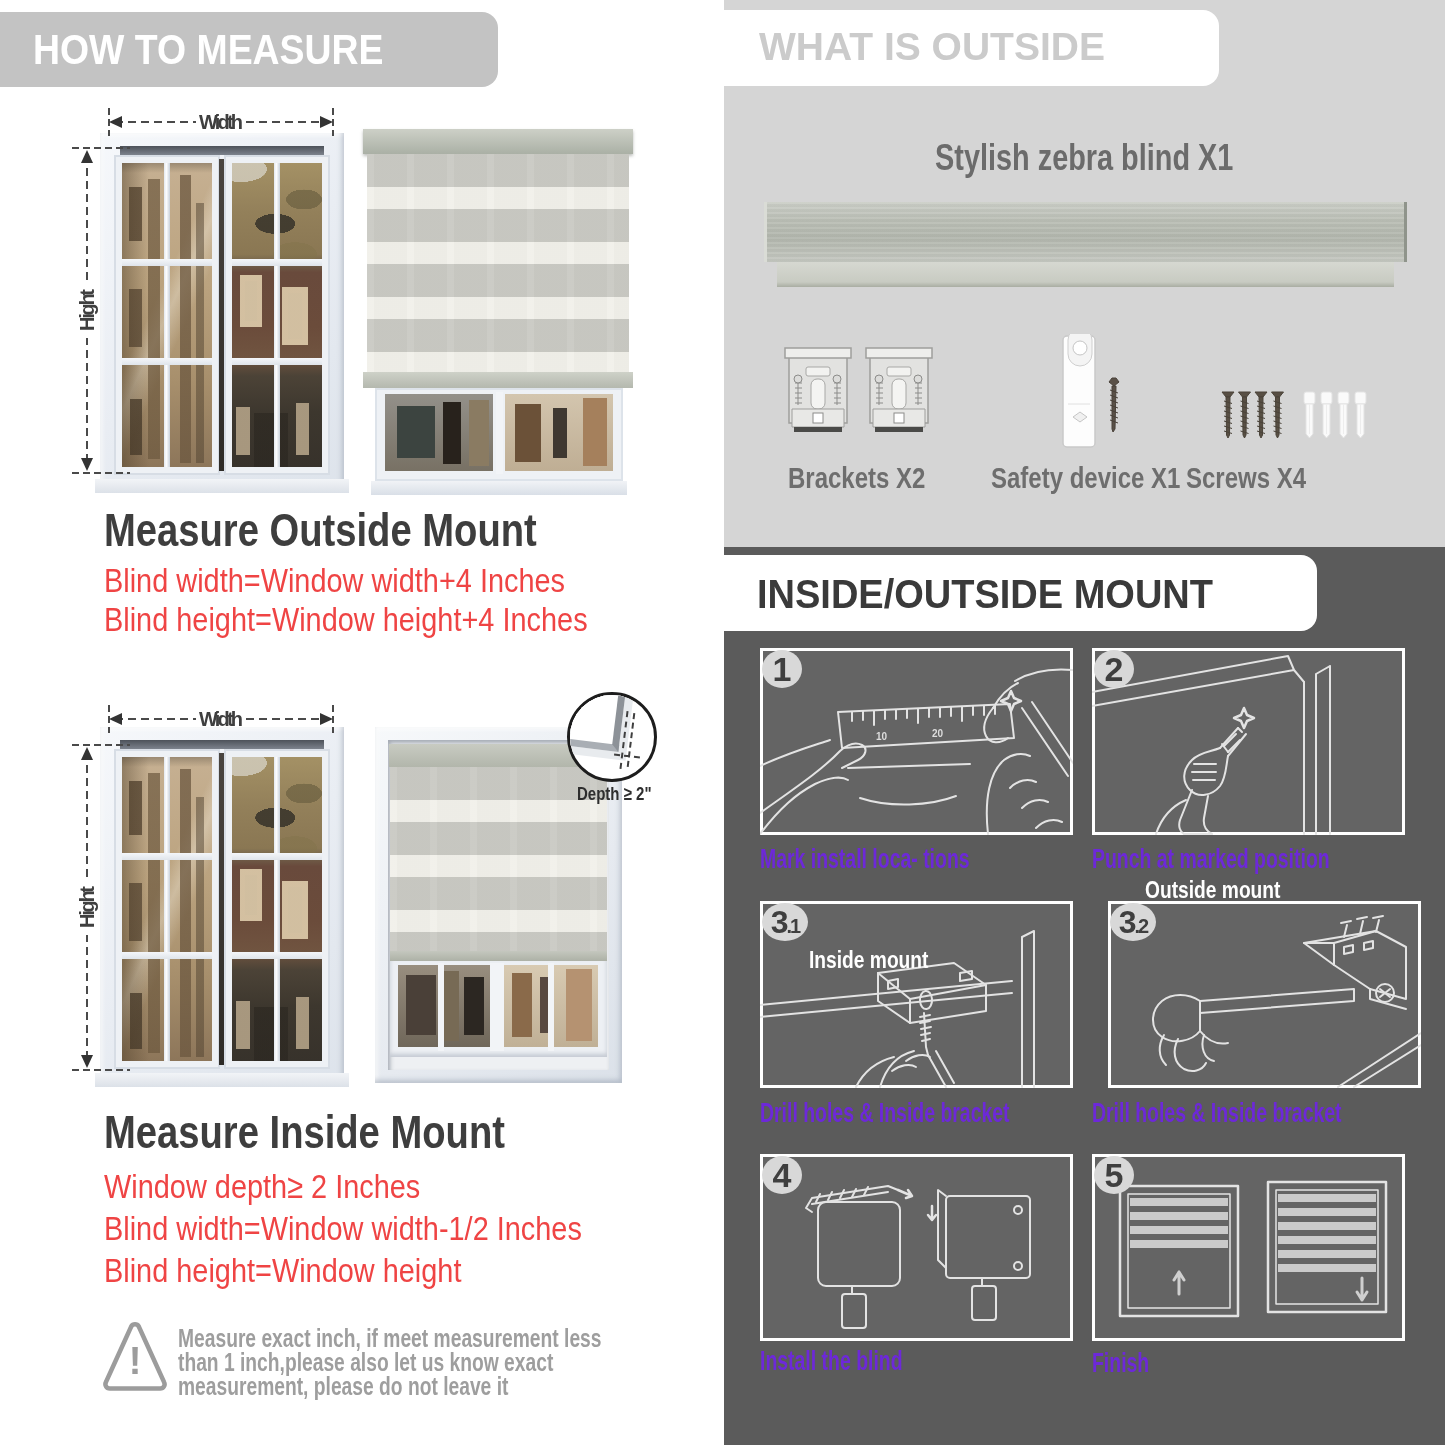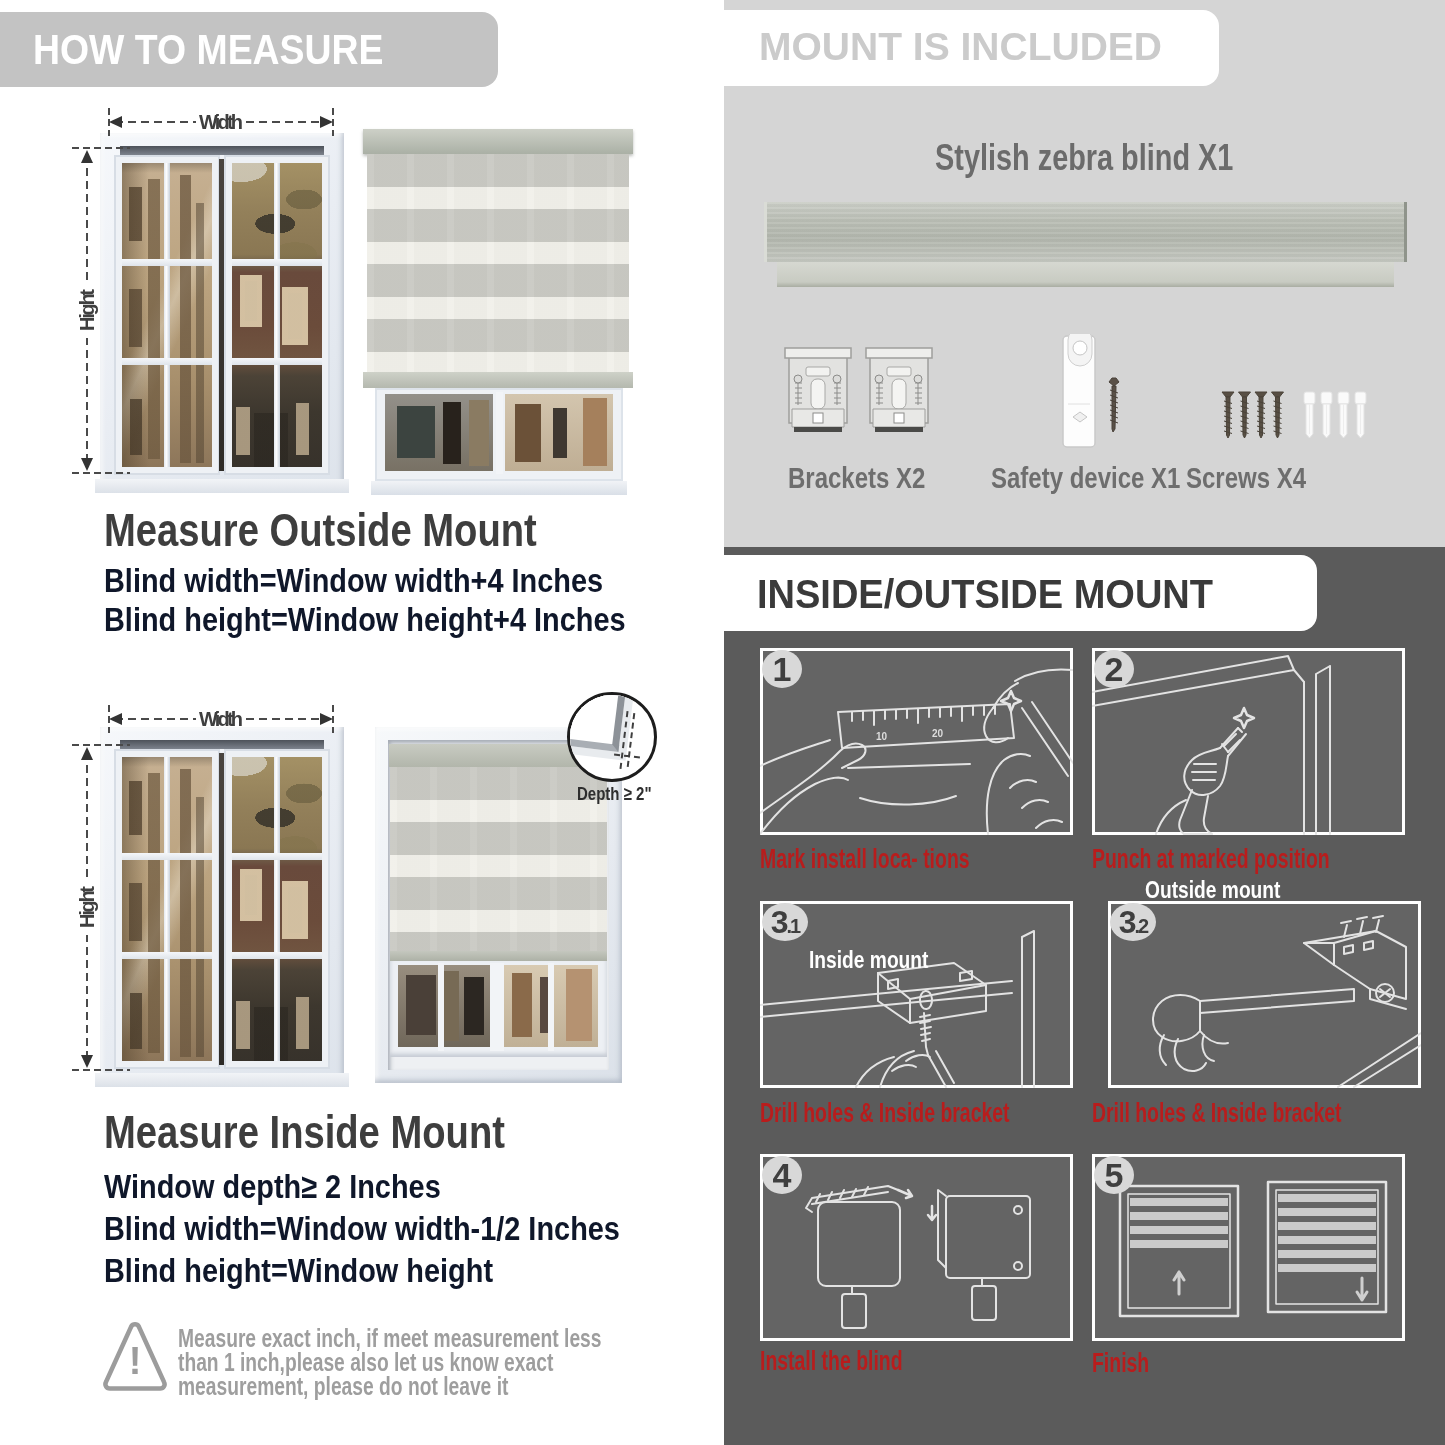--- a/index.html
+++ b/index.html
@@ -2,35 +2,35 @@
 <html><head>
 <meta charset="utf-8">
 <style>
 html,body{margin:0;padding:0}
 body{width:1445px;height:1445px;position:relative;font-family:"Liberation Sans",sans-serif;background:#fff;overflow:hidden}
 div{box-sizing:border-box}
 .sx{display:inline-block;transform-origin:0 0;white-space:nowrap}
 
 .hdr{position:absolute;left:0;top:12px;width:498px;height:75px;background:#c3c3c3;border-radius:0 16px 16px 0;color:#fff;font-weight:bold;font-size:43px;line-height:75px;padding-left:33px}
 .t-big{position:absolute;font-weight:bold;font-size:46px;color:#3e3e3e;line-height:46px}
-.t-eq{position:absolute;font-weight:bold;font-size:34px;color:#0f172a;line-height:39px}
+.t-eq{position:absolute;font-weight:normal;font-size:34px;color:#ef4444;line-height:39px}
 .t-note{position:absolute;font-weight:bold;font-size:26px;color:#9e9e9e;line-height:24px}
 
 .rtop{position:absolute;left:724px;top:0;width:721px;height:547px;background:#d5d5d5}
 .pill1{position:absolute;left:700px;top:10px;width:519px;height:76px;background:#fff;border-radius:16px}
 .w-incl{position:absolute;left:759px;top:27px;font-weight:bold;font-size:39px;color:#cbcbcb;line-height:39px}
 .t-styl{position:absolute;left:724px;top:139px;width:721px;text-align:center;font-weight:bold;font-size:37px;color:#6b6b6b;line-height:37px}
 .t-styl span{display:inline-block;transform:scaleX(.78)}
 .t-lbl{position:absolute;font-weight:bold;font-size:30px;color:#6e6e6e;line-height:30px}
 
 .rdark{position:absolute;left:724px;top:547px;width:721px;height:898px;background:#5b5b5b}
 .pill2{position:absolute;left:700px;top:555px;width:617px;height:76px;background:#fff;border-radius:16px}
 .io-m{position:absolute;left:757px;top:574px;font-weight:bold;font-size:40px;color:#3a3a3a;line-height:40px}
 .panel{position:absolute;width:313px;height:187px;border:3px solid #fff;background:#646464}
-.cap{position:absolute;font-weight:bold;font-size:27px;color:#b91c1c;line-height:27px}
+.cap{position:absolute;font-weight:bold;font-size:27px;color:#6d28d9;line-height:27px}
 .bub{position:absolute;left:-1px;top:-1px;width:40px;height:38px;border-radius:50%;background:#d8d8d8;color:#3f3f3f;font-weight:bold;font-size:34px;line-height:38px;text-align:center}
 .bub2{position:absolute;left:-1px;top:-1px;width:46px;height:38px;border-radius:50%;background:#d8d8d8;color:#3f3f3f;font-weight:bold;font-size:32px;line-height:38px;text-align:center;letter-spacing:-2px}
 .ptitle{position:absolute;font-weight:bold;font-size:24px;color:#fff;line-height:24px}
 .psvg{position:absolute;width:313px;height:187px}
 
 .win{position:absolute;width:244px;height:360px;background:linear-gradient(135deg,#f6f8fb 0%,#e9edf3 50%,#dde3eb 100%);box-shadow:inset -2px -3px 5px rgba(130,142,160,.45),inset 2px 2px 4px #fff}
 .win-track{position:absolute;left:20px;right:20px;top:13px;height:9px;background:linear-gradient(180deg,#4d525a,#7c828c)}
 .sash{position:absolute;top:22px;width:106px;height:320px;background:#eef1f5;box-shadow:inset 0 0 0 2px #d7dde5}
 .glass{position:absolute;left:8px;top:8px;width:90px;height:304px}
 .mv{position:absolute;left:50%;margin-left:-3px;top:8px;width:6px;height:304px;background:linear-gradient(90deg,#e3e8ee,#fdfdfe 40%,#c9d1da)}
@@ -206,21 +206,21 @@
  <polygon points="27,373 21,360 33,360" fill="#333"></polygon>
  <text x="161" y="31" font-size="20" font-weight="bold" fill="#3f3f3f" text-anchor="middle" textLength="44">Width</text>
  <g transform="translate(27,212) rotate(-90)">
       <rect x="-28" y="-10" width="56" height="20" fill="#fff"></rect>
       <text x="0" y="7" font-size="20" font-weight="bold" fill="#3f3f3f" text-anchor="middle" textLength="42">Hight</text>
     </g>
 </svg>
 
 <div class="rtop"></div>
 <div class="pill1"></div>
-<div class="w-incl"><span class="sx" style="transform:scaleX(1)">MOUNT IS INCLUDED</span></div>
+<div class="w-incl"><span class="sx" style="transform:scaleX(1)">WHAT IS OUTSIDE</span></div>
 <div class="t-styl"><span>Stylish zebra blind X1</span></div>
 
 <div style="position:absolute;left:764px;top:202px;width:643px;height:60px;background:repeating-linear-gradient(180deg,rgba(255,255,255,.06) 0 2px,rgba(90,95,88,.05) 2px 5px),linear-gradient(180deg,#cccfc8 0%,#bbbfb6 30%,#b3b7ae 60%,#c5c8c1 100%)">
  <div style="position:absolute;right:0;top:0;width:3px;height:100%;background:#8f948b"></div>
  <div style="position:absolute;left:0;top:0;width:3px;height:100%;background:#dadcd6"></div>
 </div>
 <div style="position:absolute;left:777px;top:262px;width:617px;height:25px;background:linear-gradient(180deg,#d6d8d1,#c8cbc2 80%,#a9ada2)"></div>
 
 <svg style="position:absolute;left:784px;top:343px" width="150" height="96" viewBox="0 0 150 96">
  <g id="br">

